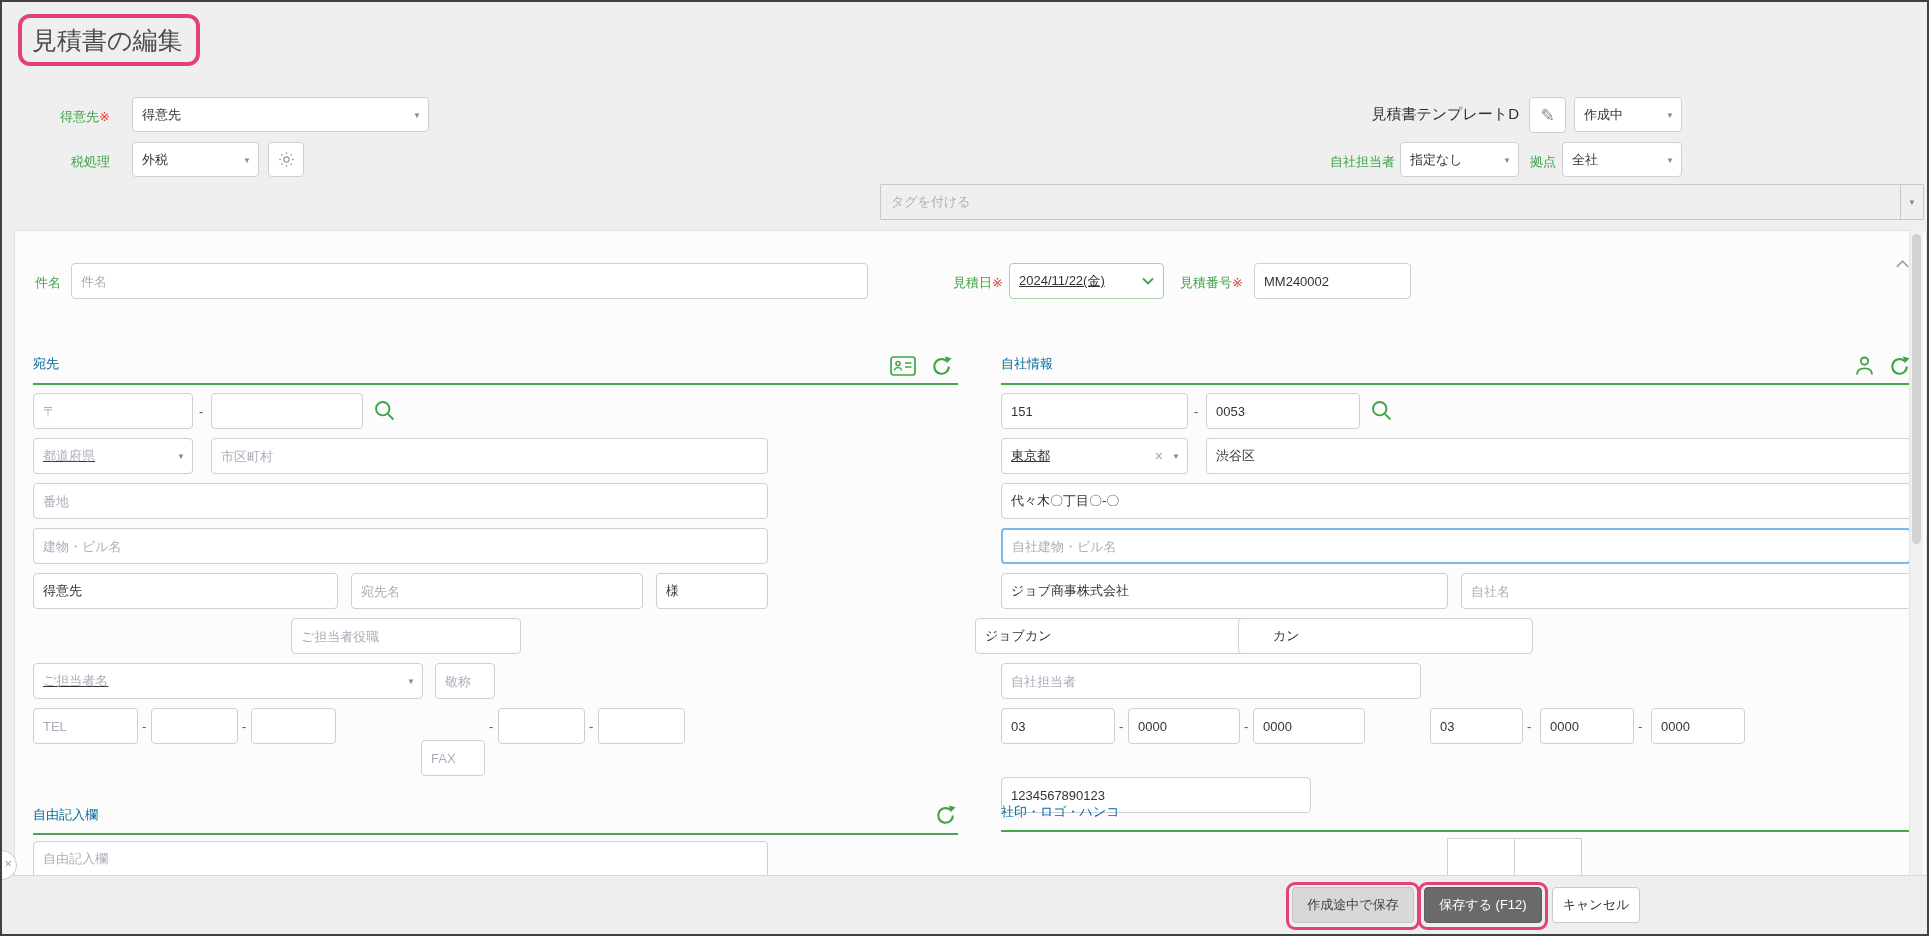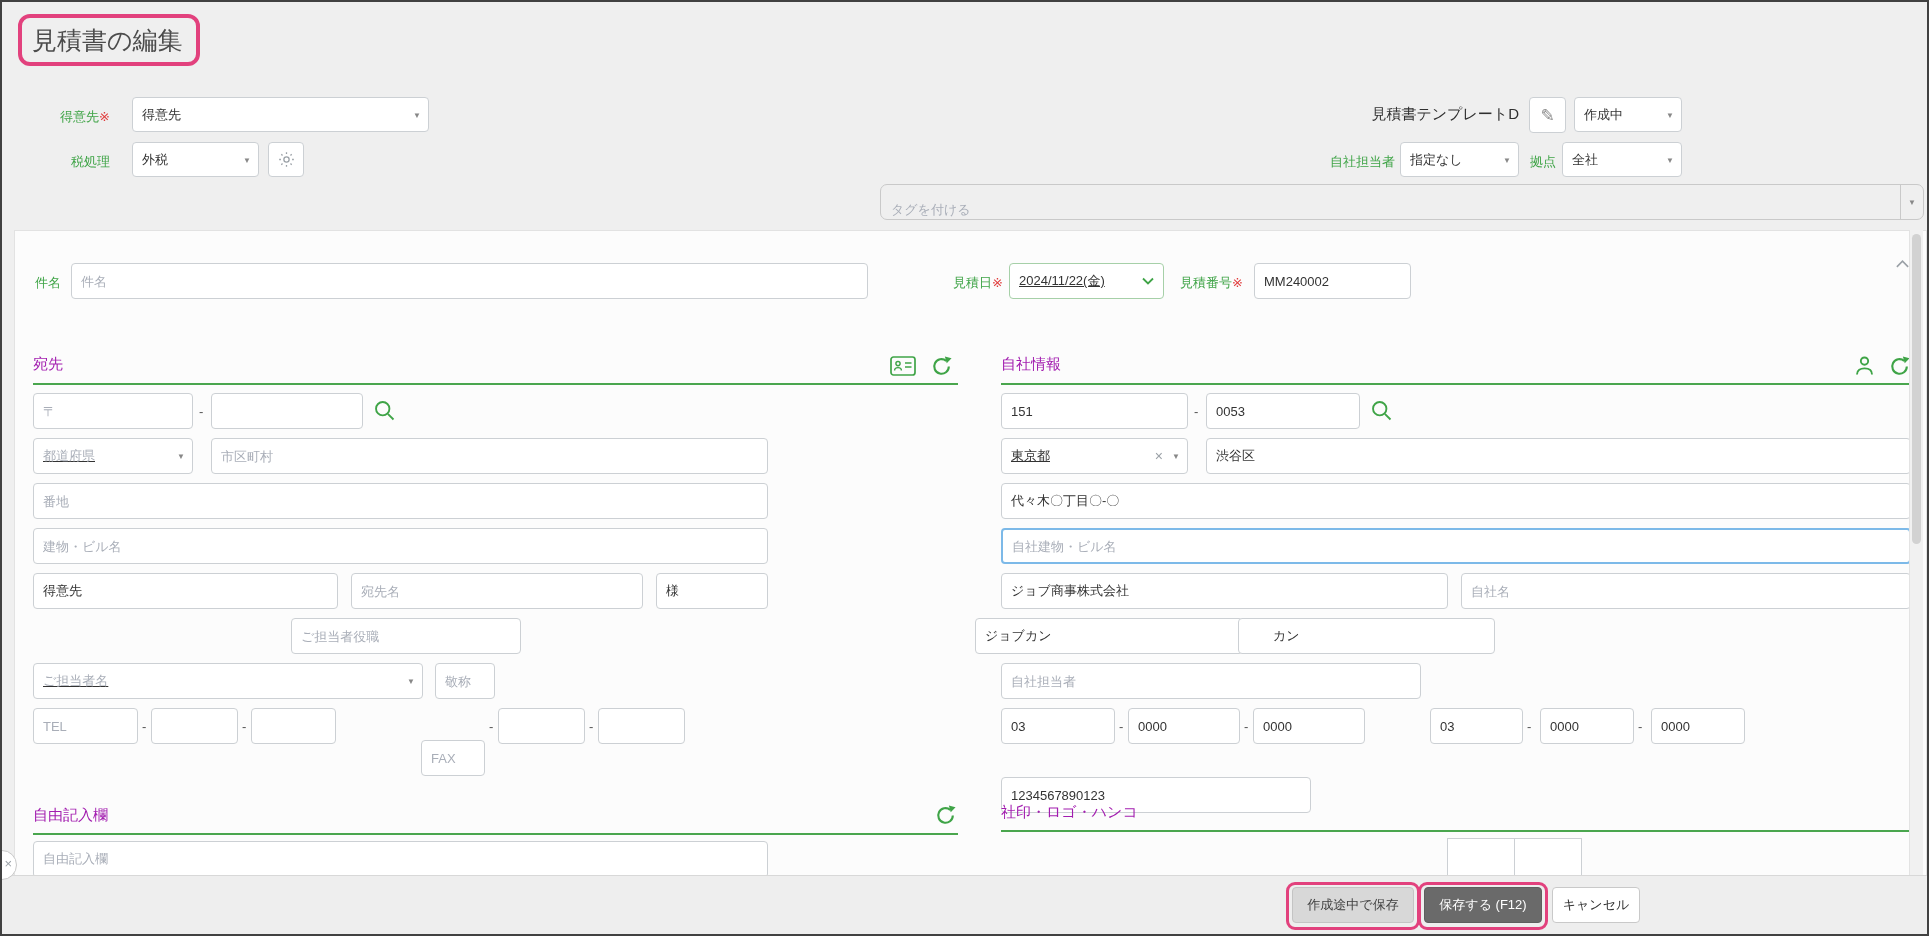--- a/index.html
+++ b/index.html
@@ -21,27 +21,27 @@
     box-sizing:border-box;display:flex;align-items:center;padding:0 24px 0 9px;font-size:13px;color:#333;cursor:pointer;}
   .sel.h36{height:36px;text-decoration:underline;}
   .sel.ph>span:first-child{color:#a9aeb8;}
   .arw{position:absolute;right:7px;top:50%;transform:translateY(-50%);font-size:8px;color:#888;}
   .clr{position:absolute;right:24px;top:50%;transform:translateY(-50%);font-size:14px;color:#9aa0a6;}
   .sel-date{border-color:#a6d0a8;}
   .dash{position:absolute;font-size:13px;color:#555;}
   .iconbtn{position:absolute;background:#fff;border:1px solid #ccd0d4;border-radius:4px;
     display:flex;align-items:center;justify-content:center;cursor:pointer;box-sizing:border-box;}
   .icon{position:absolute;display:flex;align-items:center;justify-content:center;cursor:pointer;}
-  .tagbox{position:absolute;border:1px solid #c9c9c9;border-radius:7px;background:transparent;
-    box-sizing:border-box;display:flex;align-items:flex-end;padding:0 30px 0 10px;font-size:13px;color:#a9aeb8;cursor:text;}
+  .tagbox{position:absolute;border:1px solid #c9c9c9;border-radius:1px;background:transparent;
+    box-sizing:border-box;display:flex;align-items:center;padding:0 30px 0 10px;font-size:13px;color:#a9aeb8;cursor:text;}
   .tagbox .tail{position:absolute;right:0;top:0;bottom:0;width:22px;border-left:1px solid #c9c9c9;
     display:flex;align-items:center;justify-content:center;}
   .panel{position:absolute;left:12px;top:228px;width:1913px;height:647px;background:#fcfcfc;
     border:1px solid #e2e2e2;box-sizing:border-box;overflow:hidden;}
-  .hdr{position:absolute;font-size:15px;color:#a21caf;white-space:nowrap;}
+  .hdr{position:absolute;font-size:13px;color:#0369a1;white-space:nowrap;}
   .uline{position:absolute;height:2px;background:#4aa64e;}
   textarea.fld{position:absolute;border:1px solid #ccd0d4;border-radius:4px;background:#fff;
     font-size:13px;color:#333;padding:8px 9px;box-sizing:border-box;font-family:inherit;outline:none;resize:none;}
   textarea.fld::placeholder{color:#a9aeb8;opacity:1;}
   .cell{position:absolute;background:#fff;border:1px solid #ccd0d4;box-sizing:border-box;}
   .footer{position:absolute;left:0;bottom:0;width:100%;height:59px;background:#eeeeee;
     border-top:1px solid #d8d8d8;box-sizing:border-box;z-index:4;}
   .btn{position:absolute;height:36px;border-radius:4px;font-size:13px;display:flex;align-items:center;
     justify-content:center;box-sizing:border-box;cursor:pointer;font-family:inherit;white-space:nowrap;}
   .btn-draft{background:#d8d8d8;color:#404040;border:1px solid #c4c4c4;}
@@ -253,21 +253,21 @@
     </div>
     <input class="fld" style="left: 1191px; top: 207px; width: 705px;" value="渋谷区">
 
     <input class="fld" style="left: 986px; top: 252px; width: 910px;" value="代々木〇丁目〇-〇">
     <input class="fld focus" style="left: 986px; top: 297px; width: 910px;" placeholder="自社建物・ビル名">
 
     <input class="fld" style="left: 986px; top: 342px; width: 447px;" value="ジョブ商事株式会社">
     <input class="fld" style="left: 1446px; top: 342px; width: 450px;" placeholder="自社名">
 
     <input class="fld" style="left: 960px; top: 387px; width: 268px;" value="ジョブカン">
-    <input class="fld" style="left: 1223px; top: 387px; width: 257px; padding-left: 34px;" value="カン">
+    <input class="fld" style="left: 1223px; top: 387px; width: 295px; padding-left: 34px;" value="カン">
 
     <input class="fld" style="left: 986px; top: 432px; width: 420px;" placeholder="自社担当者">
 
     <input class="fld" style="left: 986px; top: 477px; width: 114px;" value="03">
     <div class="dash" style="left:1104px;top:488px;">-</div>
     <input class="fld" style="left: 1113px; top: 477px; width: 112px;" value="0000">
     <div class="dash" style="left:1229px;top:488px;">-</div>
     <input class="fld" style="left: 1238px; top: 477px; width: 112px;" value="0000">
     <input class="fld" style="left: 1415px; top: 477px; width: 93px;" value="03">
     <div class="dash" style="left:1512px;top:488px;">-</div>

